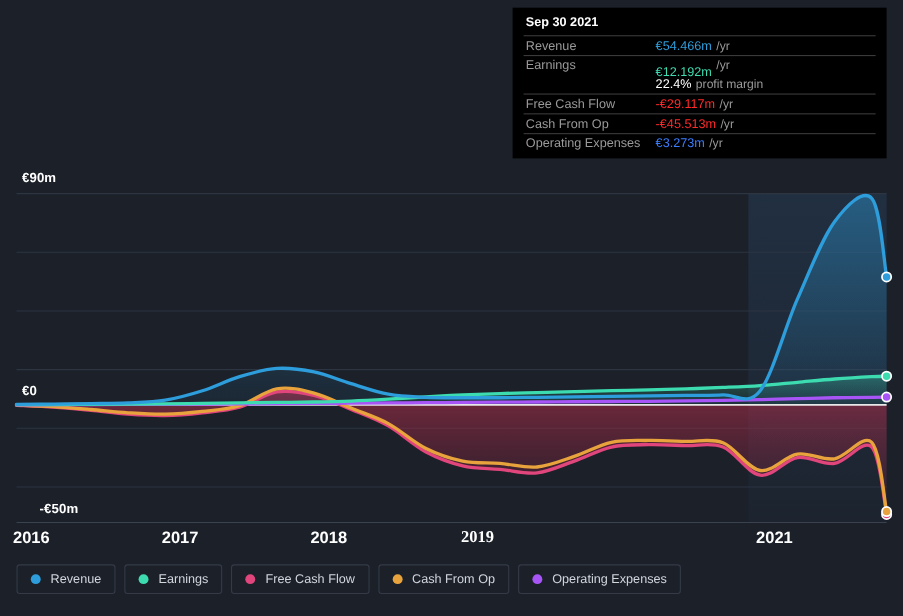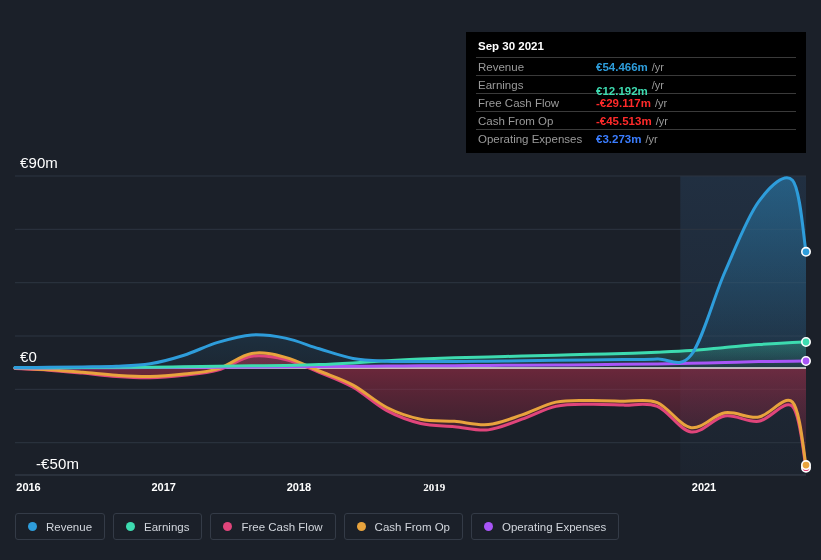--- a/index.html
+++ b/index.html
@@ -27,47 +27,47 @@
   #plot-svg {
     position: absolute;
     left: 0;
     top: 0;
     display: block;
   }
 
   
   .axis-label {
     position: absolute;
-    font-size: 15px;
-    font-weight: normal;
+    font-size: 12px;
+    font-weight: bold;
     color: #ffffff;
     white-space: nowrap;
     letter-spacing: 0.1px;
   }
   .y-label-top   { left: 20px; top: 154px; }
   .y-label-zero  { left: 20px; top: 348px; }
   .y-label-bot   { left: 36px; top: 455px; }
 
   .x-label {
     position: absolute;
     top: 481px;
-    font-size: 11px;
+    font-size: 15px;
     font-weight: bold;
     color: #ffffff;
     transform: translateX(-50%);
     white-space: nowrap;
   }
 
   
   #tooltip {
     position: absolute;
     left: 466px;
-    top: 32px;
+    top: 7px;
     width: 340px;
-    height: 121px;
+    height: 137px;
     background: #000000;
     box-sizing: border-box;
     padding: 8px 10px 4px 10px;
   }
   #tooltip-title {
     font-size: 11.5px;
     font-weight: bold;
     color: #ffffff;
     padding: 0 0 5px 2px;
   }
@@ -80,21 +80,21 @@
   }
   .tt-row.no-rule { border-top: none; }
   .tt-name {
     flex: 0 0 118px;
     font-size: 11.5px;
     color: #9a9a9a;
     white-space: nowrap;
   }
   .tt-val {
     font-size: 11.5px;
-    font-weight: bold;
+    font-weight: normal;
     white-space: nowrap;
   }
   .tt-unit {
     font-size: 11px;
     color: #9a9a9a;
     margin-left: 4px;
     white-space: nowrap;
   }
   .c-revenue { color: #2e9ddb; }
   .c-earnings { color: #3ddbb0; margin-top: 12px; }
@@ -214,20 +214,25 @@
         <div class="tt-row">
           <span class="tt-name">Revenue</span>
           <span class="tt-val c-revenue">€54.466m</span>
           <span class="tt-unit">/yr</span>
         </div>
         <div class="tt-row">
           <span class="tt-name">Earnings</span>
           <span class="tt-val c-earnings">€12.192m</span>
           <span class="tt-unit">/yr</span>
         </div>
+        <div class="tt-row no-rule">
+          <span class="tt-name"></span>
+          <span class="tt-val c-white">22.4%</span>
+          <span class="tt-unit">profit margin</span>
+        </div>
         <div class="tt-row">
           <span class="tt-name">Free Cash Flow</span>
           <span class="tt-val c-fcf">-€29.117m</span>
           <span class="tt-unit">/yr</span>
         </div>
         <div class="tt-row">
           <span class="tt-name">Cash From Op</span>
           <span class="tt-val c-cfo">-€45.513m</span>
           <span class="tt-unit">/yr</span>
         </div>

